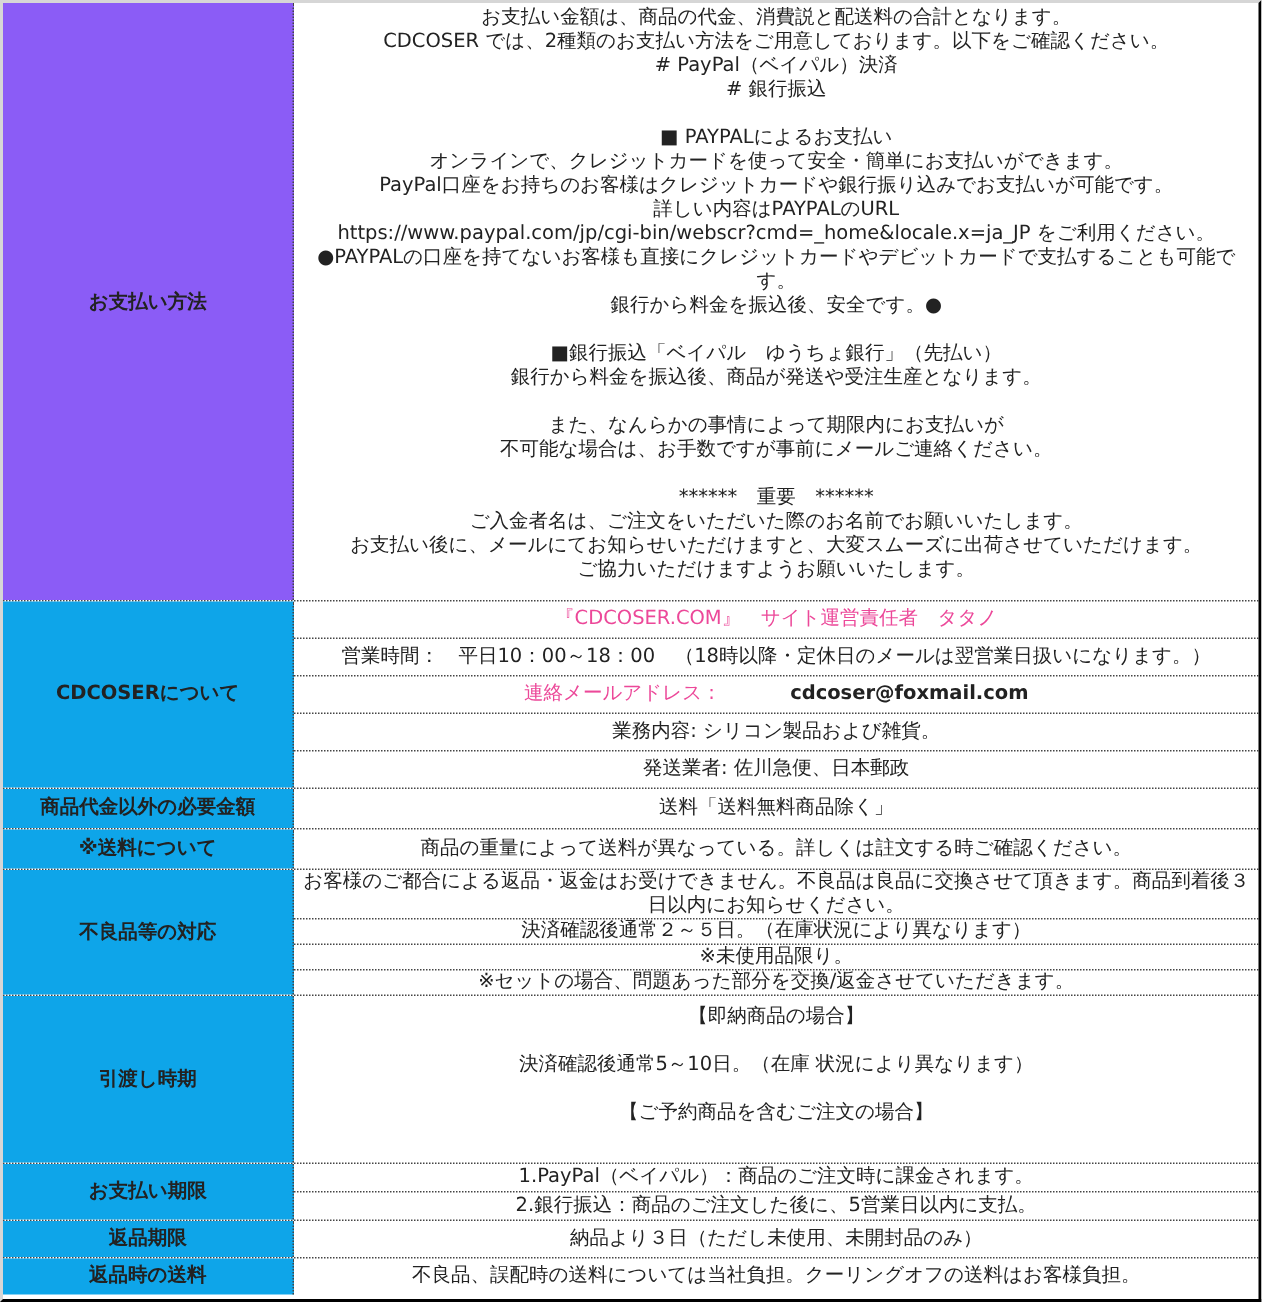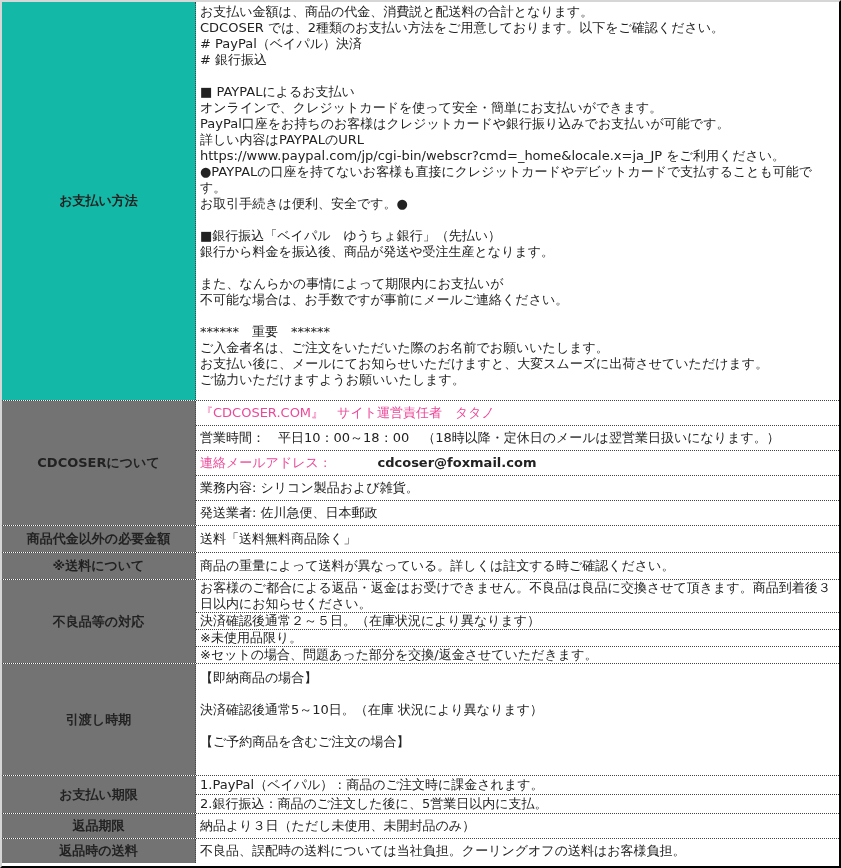--- a/index.html
+++ b/index.html
@@ -27,28 +27,29 @@
   .row:first-child { border-top: none; }
   .label-cell {
     flex: 0 0 194px;
     width: 194px;
     display: flex;
     align-items: center;
     justify-content: center;
     text-align: center;
     font-weight: bold;
     border-right: 1px dotted #444444;
-    background: #737373;
+    background: #0ea5e9;
     padding: 2px 6px;
     line-height: 16px;
   }
-  .row-payment .label-cell { background: #14b8a6; font-family: Liberation Serif, serif; }
+  .row-payment .label-cell { background: #8b5cf6; font-family: Liberation Serif, serif; }
   .content-cell {
     flex: 1 1 auto;
     min-width: 0;
+    text-align: center;
   }
   .para { padding: 2px 4px 12px 4px; }
   .para-delivery { padding: 6px 4px 9px 4px; }
   .line { min-height: 16px; line-height: 16px; }
   .subrow {
     border-top: 1px dotted #444444;
     line-height: 16px;
   }
   .subrow:first-child { border-top: none; }
   .subrow-about { padding: 4px 4px; }
@@ -72,21 +73,21 @@
         <div class="line">CDCOSER では、2種類のお支払い方法をご用意しております。以下をご確認ください。</div>
         <div class="line"># PayPal（ベイパル）決済</div>
         <div class="line"># 銀行振込</div>
         <div class="line"></div>
         <div class="line">■ PAYPALによるお支払い</div>
         <div class="line">オンラインで、クレジットカードを使って安全・簡単にお支払いができます。</div>
         <div class="line">PayPal口座をお持ちのお客様はクレジットカードや銀行振り込みでお支払いが可能です。</div>
         <div class="line">詳しい内容はPAYPALのURL</div>
         <div class="line">https://www.paypal.com/jp/cgi-bin/webscr?cmd=_home&amp;locale.x=ja_JP をご利用ください。</div>
         <div class="line">●PAYPALの口座を持てないお客様も直接にクレジットカードやデビットカードで支払することも可能です。</div>
-        <div class="line">お取引手続きは便利、安全です。●</div>
+        <div class="line">銀行から料金を振込後、安全です。●</div>
         <div class="line"></div>
         <div class="line">■銀行振込「ベイパル　ゆうちょ銀行」（先払い）</div>
         <div class="line">銀行から料金を振込後、商品が発送や受注生産となります。</div>
         <div class="line"></div>
         <div class="line">また、なんらかの事情によって期限内にお支払いが</div>
         <div class="line">不可能な場合は、お手数ですが事前にメールご連絡ください。</div>
         <div class="line"></div>
         <div class="line">******　重要　******</div>
         <div class="line">ご入金者名は、ご注文をいただいた際のお名前でお願いいたします。</div>
         <div class="line">お支払い後に、メールにてお知らせいただけますと、大変スムーズに出荷させていただけます。</div>

